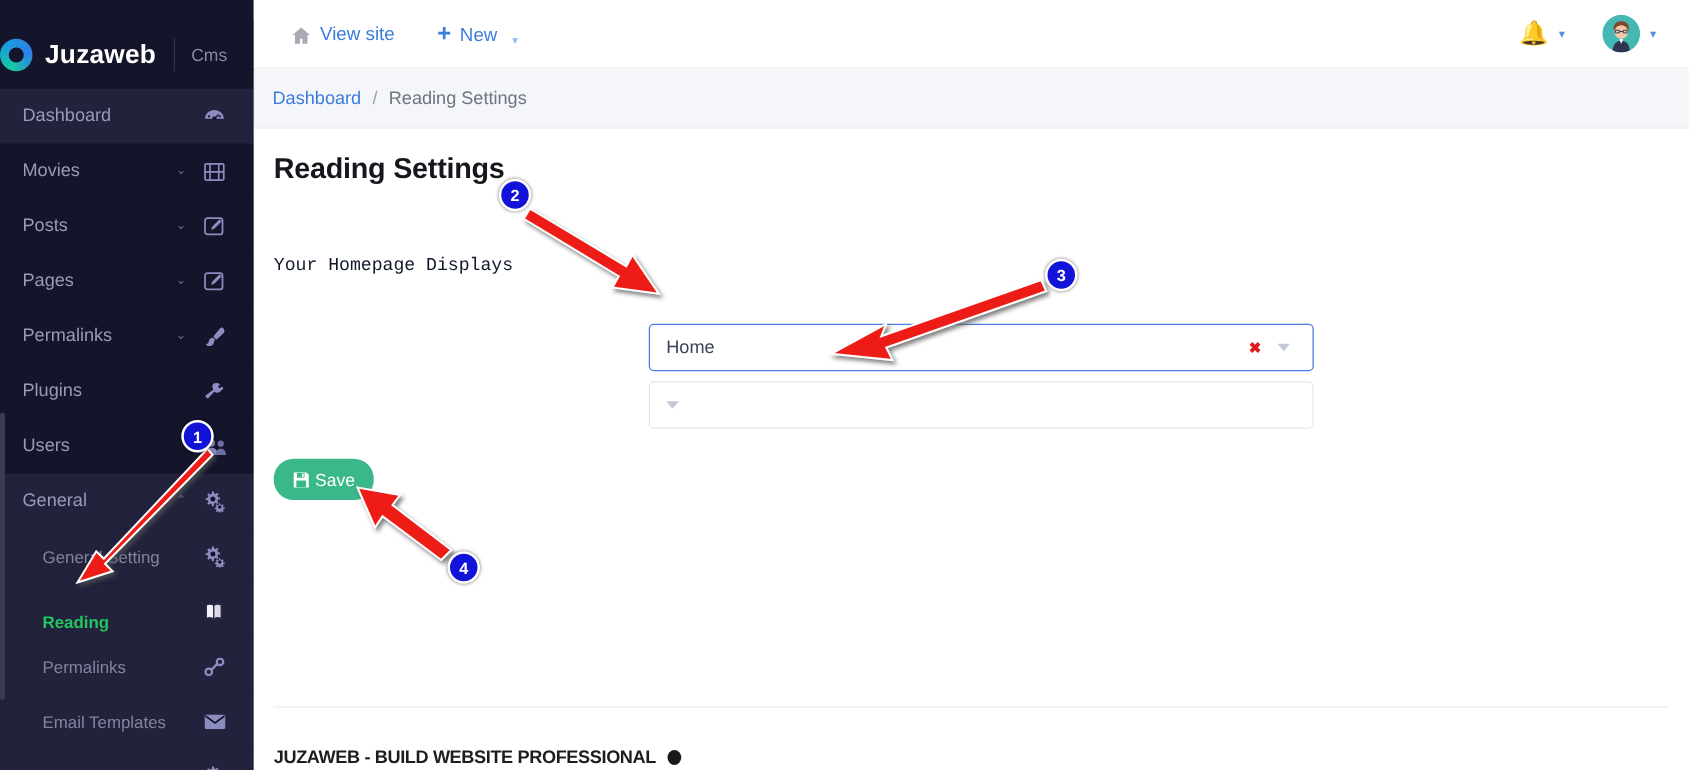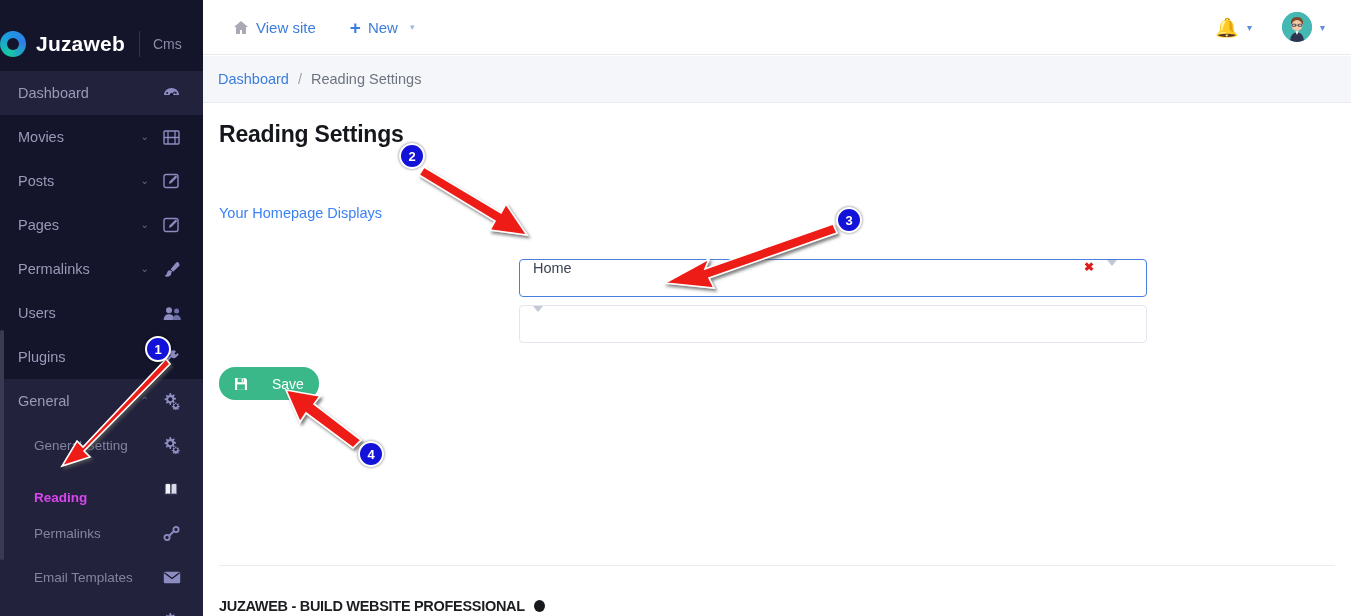--- a/index.html
+++ b/index.html
@@ -57,34 +57,34 @@
   .nav-item.shaded { background: #22223c; }
   .nav-item .label { flex: 1 1 auto; }
   .nav-item .caret {
     font-size: 10px; color: #6b6b8a; margin-right: 14px; line-height: 1;
   }
   .nav-item .rico {
     width: 20px; text-align: center; color: #8c8cc0; font-size: 15px;
     flex: 0 0 auto;
   }
   .nav-item.sub { padding-left: 34px; font-size: 13.5px; background: #22223c; color: #84849f;}
-  .nav-item.sub.active .label { color: #d946ef; font-weight: bold; margin-top: 16px; }
+  .nav-item.sub.active .label { color: #22c55e; font-weight: bold; margin-top: 16px; }
   .nav-item.sub .rico { font-size: 14px; }
 
   
   .ico-svg { display: block; }
 
   
   .topbar {
     position: absolute; left: 203px; top: 0; width: 1148px; height: 55px;
     background: #ffffff; border-bottom: 1px solid #e7e9ef;
     display: flex; align-items: center;
   }
   .top-link {
-    display: flex; align-items: center; gap: 7px;
+    display: flex; align-items: flex-end; gap: 7px;
     color: #3b7ddd; font-size: 15px; cursor: pointer;
   }
   .top-link.first { margin-left: 30px; }
   .top-link.second { margin-left: 34px; }
   .top-link .plus { color: #3b7ddd; font-size: 19px; font-weight: bold; line-height: 1; }
   .top-caret { color: #9bb7e6; font-size: 9px; margin-left: 5px; }
   .topbar-right {
     margin-left: auto; display: flex; align-items: center; gap: 0; padding-right: 26px;
   }
   .bell-wrap { display: flex; align-items: center; cursor: pointer; }
@@ -110,60 +110,60 @@
   
   .main {
     position: absolute; left: 203px; top: 103px; width: 1148px; height: 513px;
     background: #ffffff; padding: 18px 0 0 16px;
   }
   .page-title {
     font-size: 23px; font-weight: bold; color: #15171c; letter-spacing: -.2px;
   }
   .form-label {
     position: absolute; left: 16px; top: 102px;
-    font-size: 14.5px; color: #3b82f6;
+    font-size: 14.5px; color: #0f172a; font-family: Liberation Mono, monospace;
   }
   .radio-group { position: absolute; left: 316px; top: 95px; }
   .radio-line {
     display: flex; align-items: center; gap: 7px; height: 25px;
     font-size: 14.5px; color: #3f4654; cursor: pointer;
   }
   .radio-line + .radio-line { margin-top: 6px; }
   .rb {
     width: 13px; height: 13px; border-radius: 50%;
     border: 1px solid #8b8f98; background: #fff; flex: 0 0 auto; position: relative;
   }
   .rb.on { border: 1px solid #1e7df5; }
   .rb.on::after {
     content: ""; position: absolute; left: 2.5px; top: 2.5px;
     width: 6px; height: 6px; border-radius: 50%; background: #1e7df5;
   }
   .select-box {
-    position: absolute; width: 628px; height: 38px;
-    border-radius: 4px; display: flex; align-items: flex-start;
-    padding: 0 26px 0 13px; font-size: 14.5px; background: #fff; cursor: pointer;
+    position: absolute; width: 532px; height: 38px;
+    border-radius: 4px; display: flex; align-items: center;
+    padding: 0 15px 0 13px; font-size: 14.5px; background: #fff; cursor: pointer;
   }
   .select-box.primary {
     left: 316px; top: 156px; border: 1px solid #4a7fe0; color: #3b4354;
   }
   .select-box.secondary {
     left: 316px; top: 202px; border: 1px solid #e2e6ee; color: #9096a2;
   }
   .sel-val { flex: 1 1 auto; }
   .sel-clear { color: #e01b1b; font-size: 12px; font-weight: bold; margin-right: 13px; }
   .sel-caret {
     width: 0; height: 0; border-left: 5px solid transparent;
     border-right: 5px solid transparent; border-top: 6px solid #c3c9d4;
     margin-right: 3px;
   }
   .save-btn {
     position: absolute; left: 16px; top: 264px;
     background: #3bb88a; color: #fff; border: none; border-radius: 16px;
     height: 33px; padding: 0 15px; font-size: 14px;
-    display: flex; align-items: center; gap: 24px; cursor: pointer;
+    display: flex; align-items: center; gap: 4px; cursor: pointer;
     font-family: "Liberation Sans", sans-serif;
   }
   .footer-divider {
     position: absolute; left: 16px; top: 462px; width: 1116px; height: 1px;
     background: #e9ebf0;
   }
   .footer-text {
     position: absolute; left: 16px; top: 495px;
     font-size: 14.5px; font-weight: bold; color: #1b1d21;
     letter-spacing: -.3px; display: flex; align-items: center; gap: 9px;
@@ -247,35 +247,35 @@
           <span class="label">Permalinks</span>
           <span class="caret">⌄</span>
           <span class="rico">
             <svg class="ico-svg" width="17" height="17" viewBox="0 0 17 17">
               <path fill="#8c8cc0" d="M15.4 1.4 C14.6 .7 13.7 1 13 1.8 L7.6 8.2 l2.5 2.5 6.1 -5.6 C17 4.3 16.2 2.2 15.4 1.4 Z"></path>
               <path fill="#8c8cc0" d="M6.6 9.2 C5.2 9.4 4.2 10.5 4 12 C3.8 13.3 3.1 14.1 1.6 14.7 C3 16.1 6.3 16.3 7.7 14.1 C8.5 12.8 8.3 11.1 9.1 10.2 Z"></path>
             </svg>
           </span>
         </div>
         <div class="nav-item">
+          <span class="label">Plugins</span>
+          <span class="rico">
+            <svg class="ico-svg" width="17" height="17" viewBox="0 0 17 17">
+              <path fill="#8c8cc0" d="M11.6 1.3 l1.4 1.4 -1.6 1.6 1.4 1.4 1.6 -1.6 1.4 1.4 -2.4 2.4 a3.8 3.8 0 0 1 -5 .4 L3.2 14 1 11.8 l6.7 -5.2 a3.8 3.8 0 0 1 .4 -5 Z"></path>
+            </svg>
+          </span>
+        </div>
+        <div class="nav-item">
           <span class="label">Users</span>
           <span class="rico">
             <svg class="ico-svg" width="19" height="15" viewBox="0 0 19 15">
               <circle cx="6" cy="4.3" r="3" fill="#8c8cc0"></circle>
               <path fill="#8c8cc0" d="M.6 14 C.9 9.9 3 8.2 6 8.2 C9 8.2 11.1 9.9 11.4 14 Z"></path>
               <circle cx="13.6" cy="4.9" r="2.5" fill="#6f6fa8"></circle>
               <path fill="#6f6fa8" d="M9.4 14 C9.7 10.4 11.3 9 13.6 9 C15.9 9 17.6 10.4 17.9 14 Z"></path>
-            </svg>
-          </span>
-        </div>
-        <div class="nav-item">
-          <span class="label">Plugins</span>
-          <span class="rico">
-            <svg class="ico-svg" width="17" height="17" viewBox="0 0 17 17">
-              <path fill="#8c8cc0" d="M11.6 1.3 l1.4 1.4 -1.6 1.6 1.4 1.4 1.6 -1.6 1.4 1.4 -2.4 2.4 a3.8 3.8 0 0 1 -5 .4 L3.2 14 1 11.8 l6.7 -5.2 a3.8 3.8 0 0 1 .4 -5 Z"></path>
             </svg>
           </span>
         </div>
         <div class="nav-item shaded">
           <span class="label">General</span>
           <span class="caret">⌃</span>
           <span class="rico">
             <svg class="ico-svg" width="17" height="17" viewBox="0 0 17 17">
               <path fill="#8c8cc0" d="M6.6 0 L8 0 l.25 1.6 1.3 .55 1.3 -1 1 1 -1 1.3 .55 1.3 1.6 .25 0 1.4 -1.6 .25 -.55 1.3 1 1.3 -1 1 -1.3 -1 -1.3 .55 L8 11.9 6.6 11.9 6.35 10.3 5.05 9.75 3.75 10.75 2.75 9.75 3.75 8.45 3.2 7.15 1.6 6.9 1.6 5.5 3.2 5.25 3.75 3.95 2.75 2.65 3.75 1.65 5.05 2.65 6.35 2.1 Z"></path>
               <circle cx="7.3" cy="6.2" r="2" fill="#14142b"></circle>

